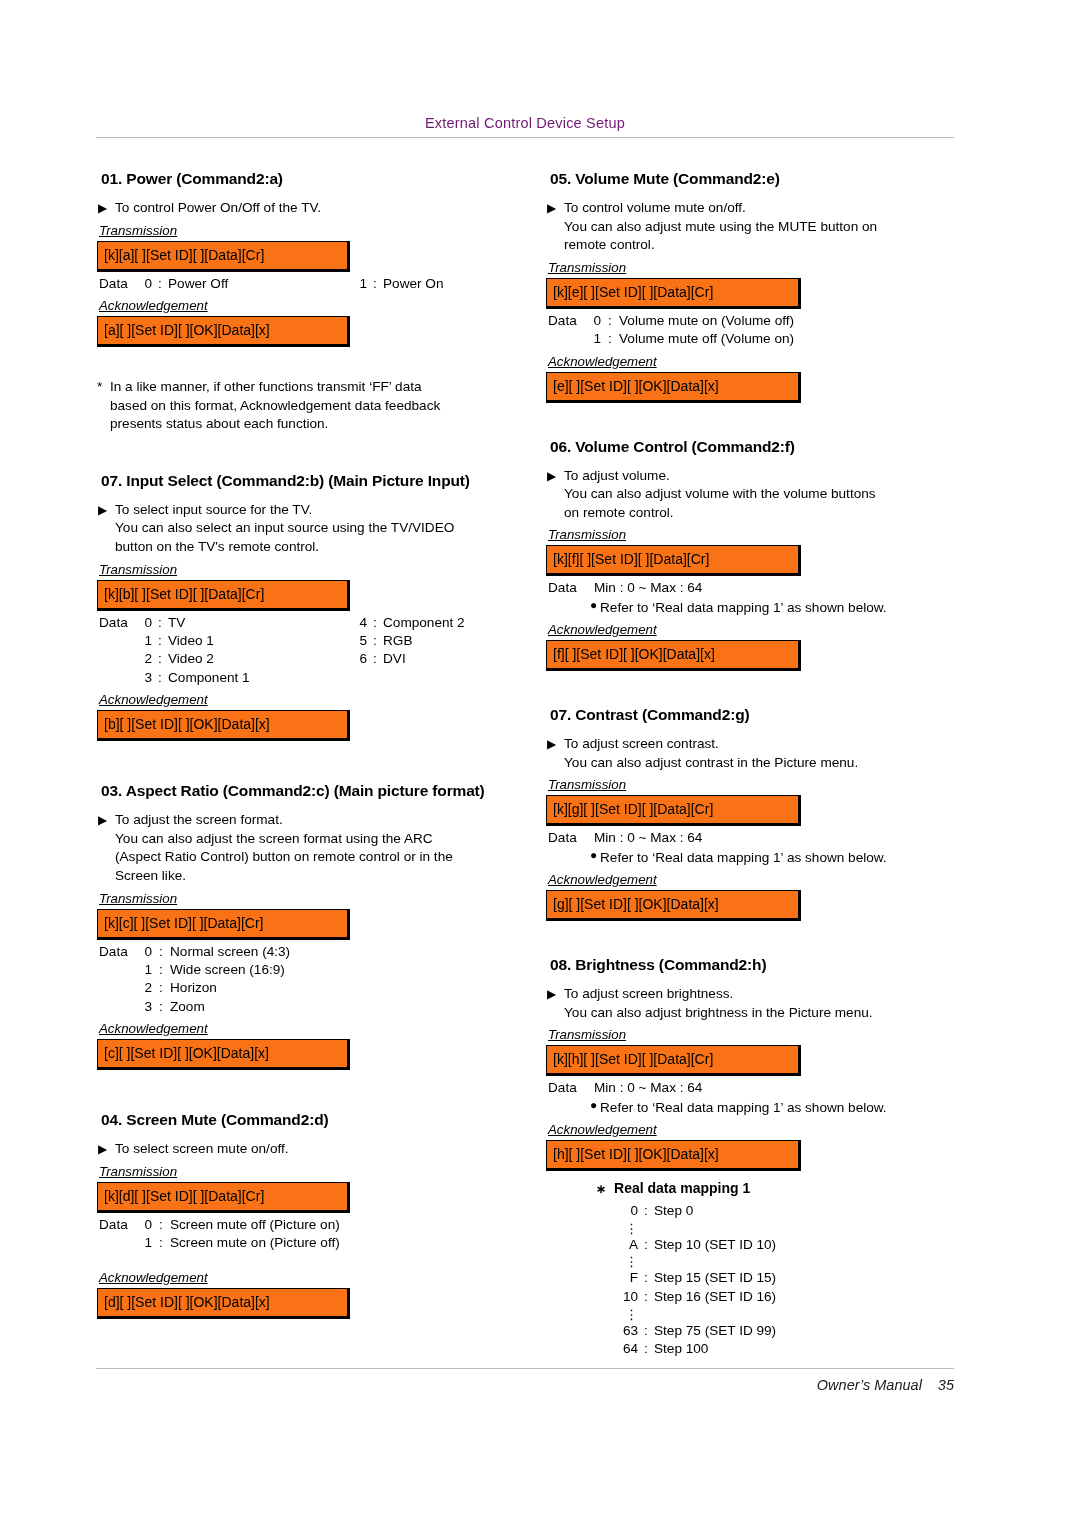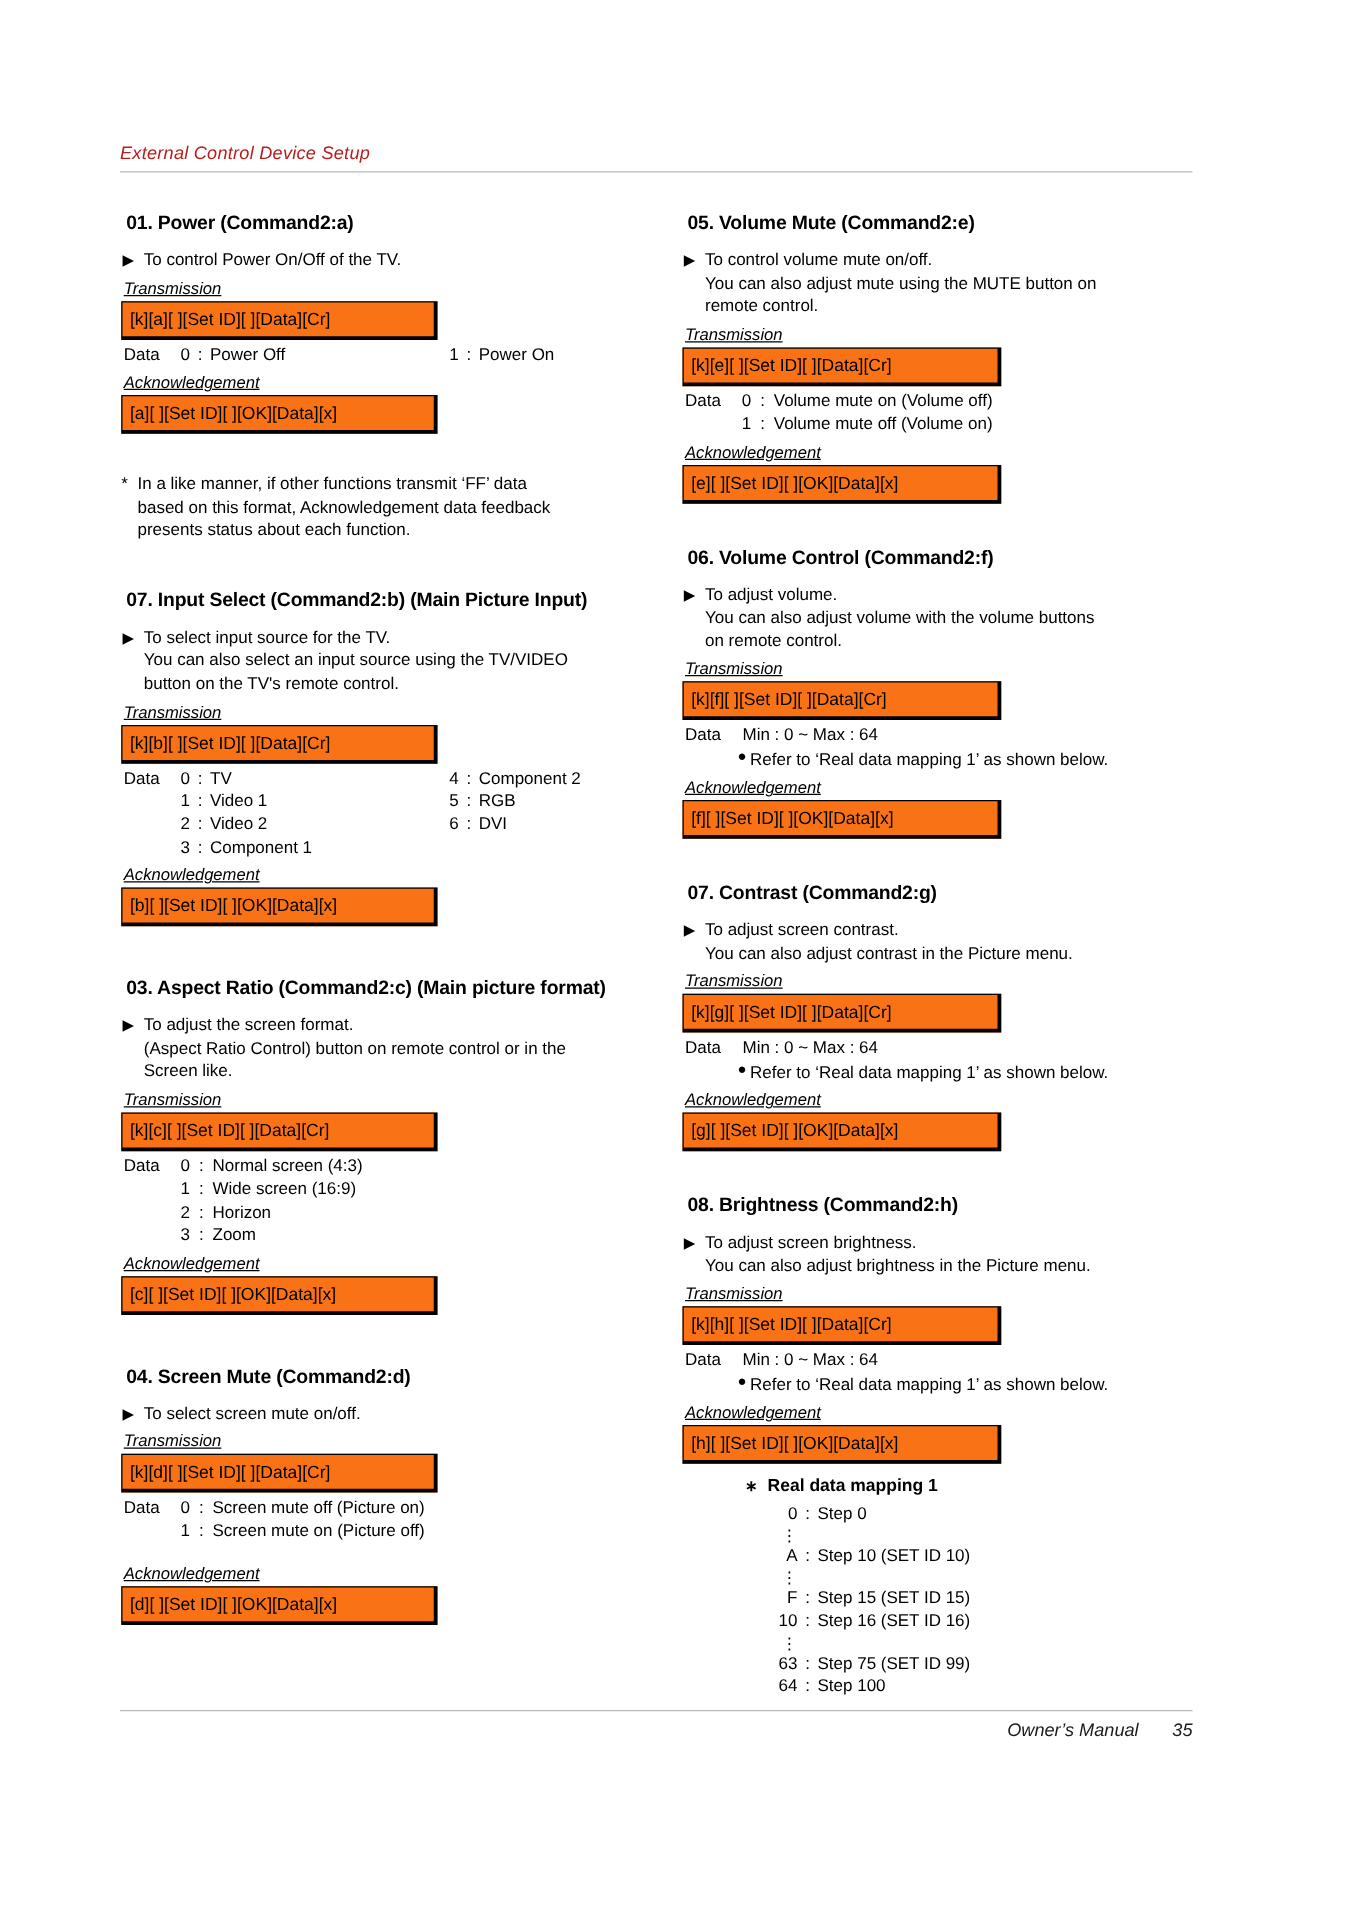--- a/index.html
+++ b/index.html
@@ -24,25 +24,24 @@
   }
 
   
   .header {
     position: absolute;
     left: 96px;
     top: 115px;
     width: 858px;
   }
   .header-title {
-    text-align: left;
-    font-style: italic;
+    text-align: center;
     font-size: 14.5px;
     letter-spacing: 0.2px;
-    color: #b91c1c;
+    color: #701a75;
     padding-bottom: 6px;
   }
   .header-rule {
     border-bottom: 1.5px solid #b9b9b9;
     width: 100%;
   }
 
   
   .footer {
     position: absolute;
@@ -54,21 +53,21 @@
     border-bottom: 1.5px solid #b9b9b9;
     width: 100%;
   }
   .footer-text {
     text-align: right;
     font-style: italic;
     font-size: 14.5px;
     color: #1a1a1a;
     padding-top: 8px;
   }
-  .footer-text .pg { margin-left: 27px; }
+  .footer-text .pg { margin-left: 16px; }
 
   
   .col {
     position: absolute;
     top: 170px;
   }
   .col-left  { left: 97px;  width: 420px; }
   .col-right { left: 546px; width: 420px; }
 
   
@@ -333,20 +332,21 @@
     </div>
 
     <div class="spacer-38"></div>
 
     <div class="section">
       <div class="sec-title">03. Aspect Ratio (Command2:c) (Main picture format)</div>
       <div class="desc">
         <span class="tri">▶</span>
         <span class="desc-lines">
           <div>To adjust the screen format.</div>
+          <div>You can also adjust the screen format using the ARC</div>
           <div>(Aspect Ratio Control) button on remote control or in the</div>
           <div>Screen like.</div>
         </span>
       </div>
       <div class="label-ul">Transmission</div>
       <div class="cmdbox w-left">[k][c][  ][Set ID][  ][Data][Cr]</div>
       <div class="datablock">
         <div class="datarow">
           <span class="dlabel">Data</span><span class="dkey">0</span><span class="dsep wide">:</span><span class="dval">Normal screen (4:3)</span>
         </div>

